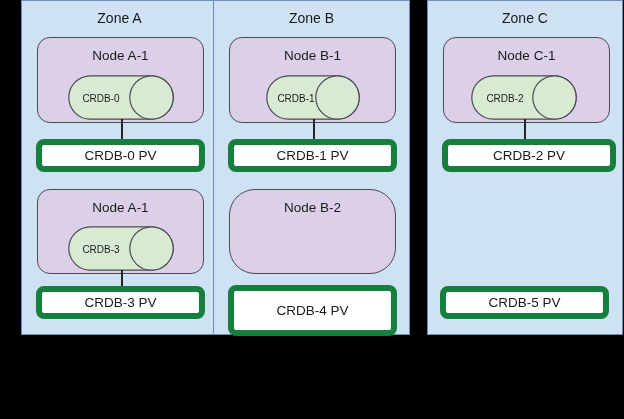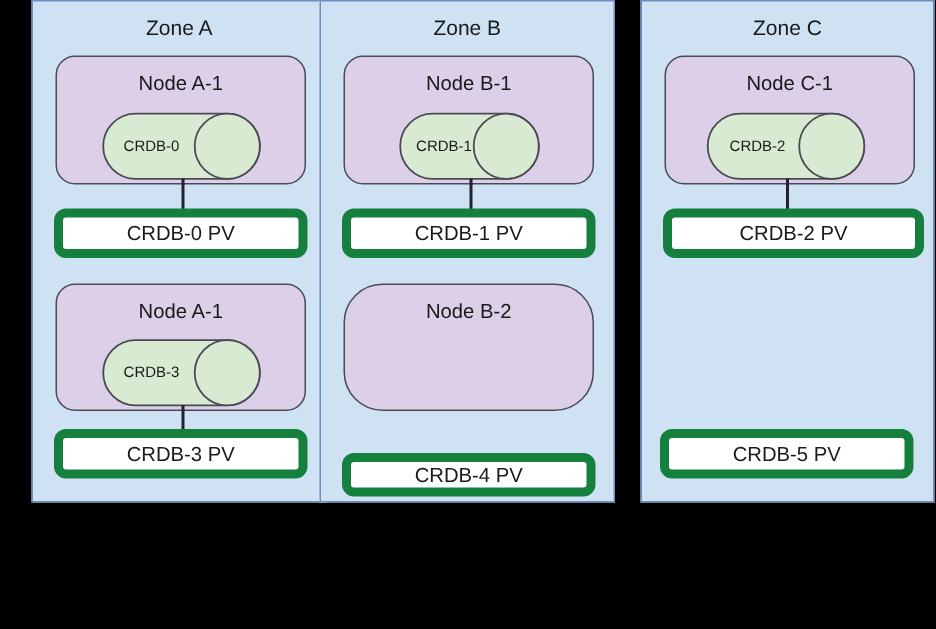--- a/index.html
+++ b/index.html
@@ -153,21 +153,21 @@
     <div class="connector" style="left:99px; top:118px; height:21px;"></div>
 
     <div class="pv" style="left:14px; top:138px; width:169px; height:33px;">
       <span class="pv-label">CRDB-1 PV</span>
     </div>
 
     <div class="node" style="left:15px; top:188px; width:167px; height:85px;border-radius:26px;">
       <div class="node-title">Node B-2</div>
     </div>
 
-    <div class="pv" style="left:14px; top:301px; width:169px; height:29px;">
+    <div class="pv" style="left:14px; top:284px; width:169px; height:51px;">
       <span class="pv-label">CRDB-4 PV</span>
     </div>
   </div>
 
   <div class="zone" style="left:427px; width:196px;">
     <div class="zone-title">Zone C</div>
 
     <div class="node" style="left:15px; top:36px; width:167px; height:86px;">
       <div class="node-title">Node C-1</div>
     </div>

